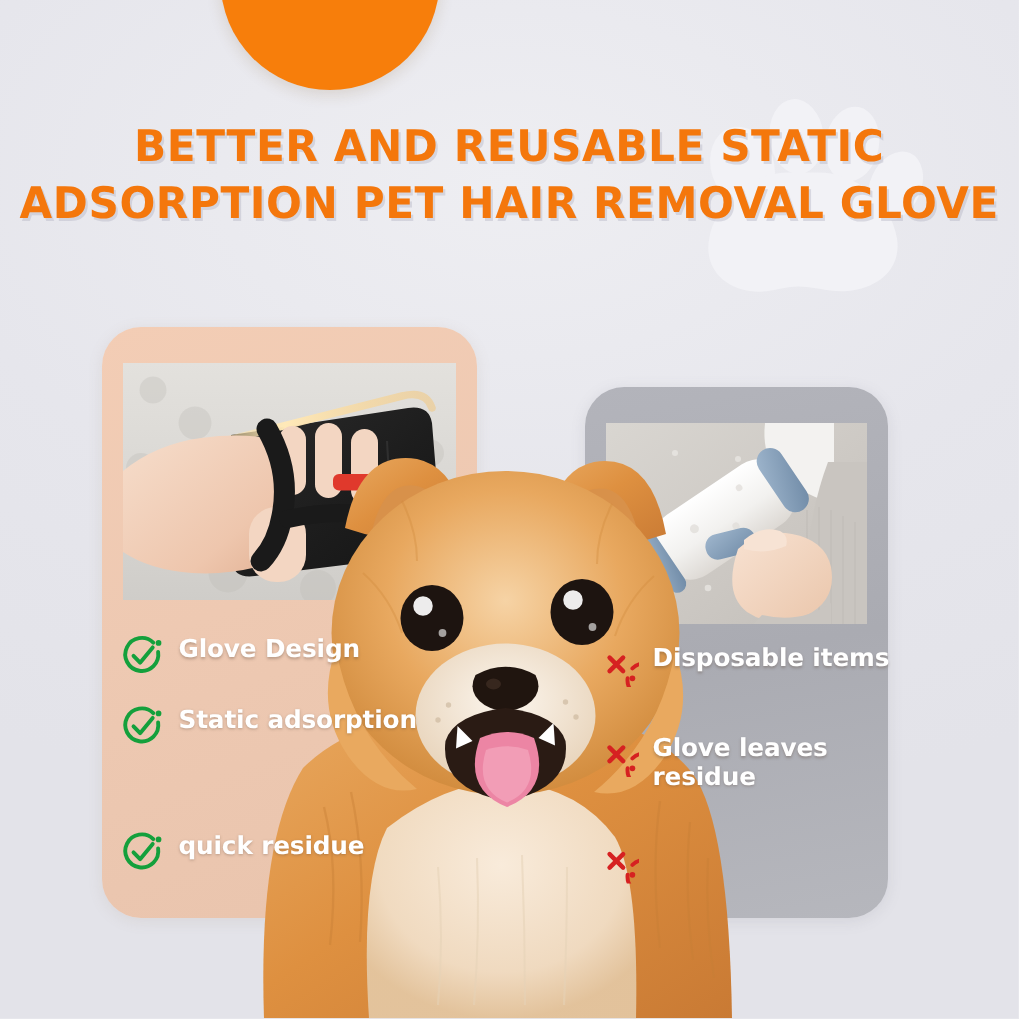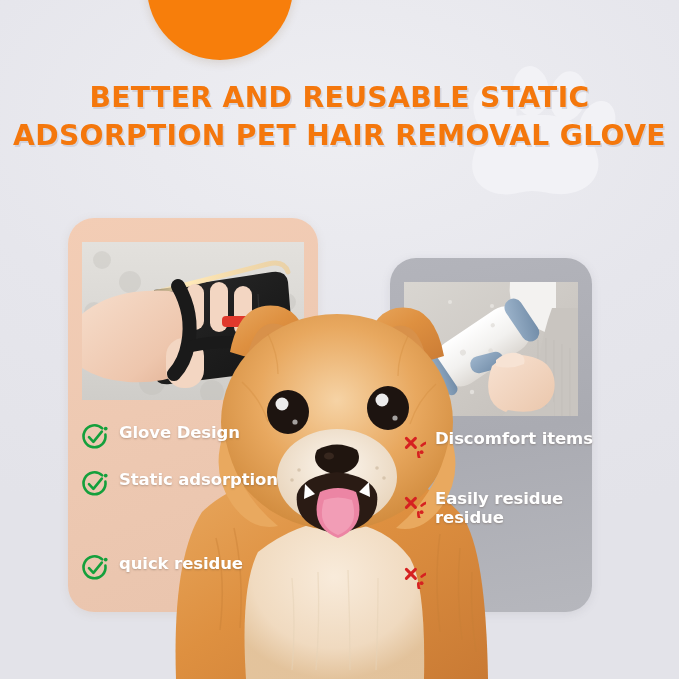--- a/index.html
+++ b/index.html
@@ -367,32 +367,32 @@
   <div class="list list-right">
 
     <div class="feat f0">
       <span class="ico">
         <svg viewBox="0 0 30 30" xmlns="http://www.w3.org/2000/svg">
           <path d="M22.4 24.2 A11 11 0 1 0 25.6 17.6" fill="none" stroke="#d62121" stroke-width="2.6" stroke-linecap="round"></path>
           <path d="M10.4 10.4 l9 9 M19.4 10.4 l-9 9" fill="none" stroke="#d62121" stroke-width="3" stroke-linecap="round"></path>
           <circle cx="25.6" cy="24.2" r="1.9" fill="#d62121"></circle>
         </svg>
       </span>
-      <span class="txt">Discomfort items</span>
+      <span class="txt">Disposable items</span>
     </div>
 
     <div class="feat f1">
       <span class="ico">
         <svg viewBox="0 0 30 30" xmlns="http://www.w3.org/2000/svg">
           <path d="M22.4 24.2 A11 11 0 1 0 25.6 17.6" fill="none" stroke="#d62121" stroke-width="2.6" stroke-linecap="round"></path>
           <path d="M10.4 10.4 l9 9 M19.4 10.4 l-9 9" fill="none" stroke="#d62121" stroke-width="3" stroke-linecap="round"></path>
           <circle cx="25.6" cy="24.2" r="1.9" fill="#d62121"></circle>
         </svg>
       </span>
-      <span class="txt">Easily residue
+      <span class="txt">Glove leaves
 residue</span>
     </div>
 
     <div class="feat f2">
       <span class="ico">
         <svg viewBox="0 0 30 30" xmlns="http://www.w3.org/2000/svg">
           <path d="M22.4 24.2 A11 11 0 1 0 25.6 17.6" fill="none" stroke="#d62121" stroke-width="2.6" stroke-linecap="round"></path>
           <path d="M10.4 10.4 l9 9 M19.4 10.4 l-9 9" fill="none" stroke="#d62121" stroke-width="3" stroke-linecap="round"></path>
           <circle cx="25.6" cy="24.2" r="1.9" fill="#d62121"></circle>
         </svg>

